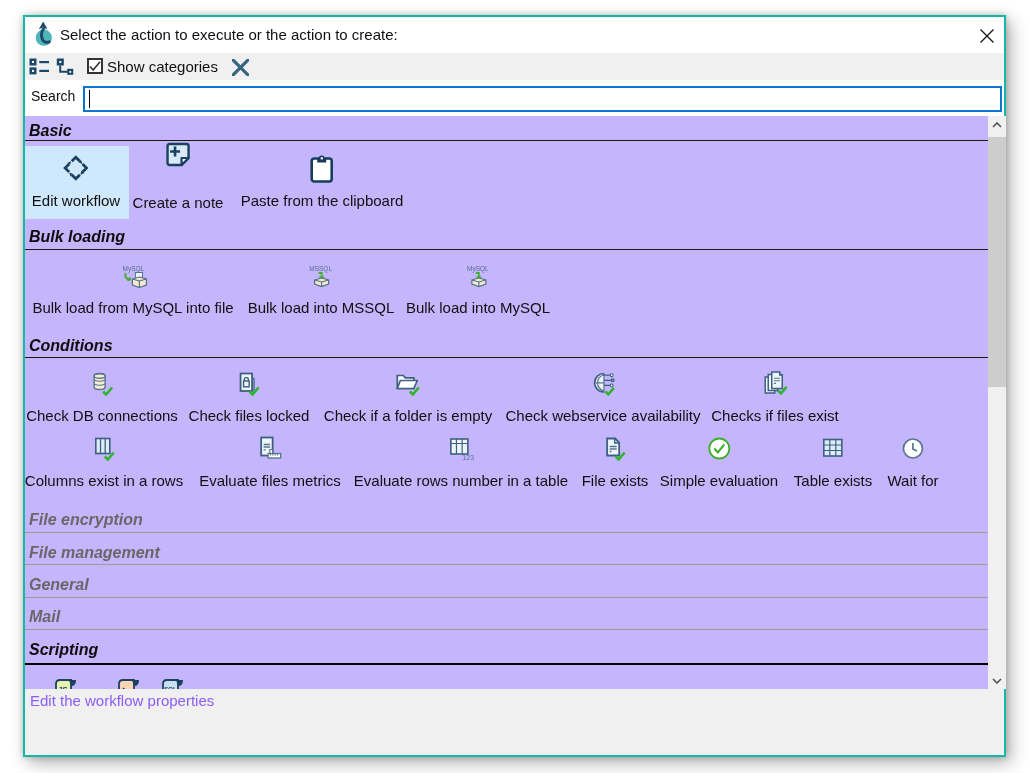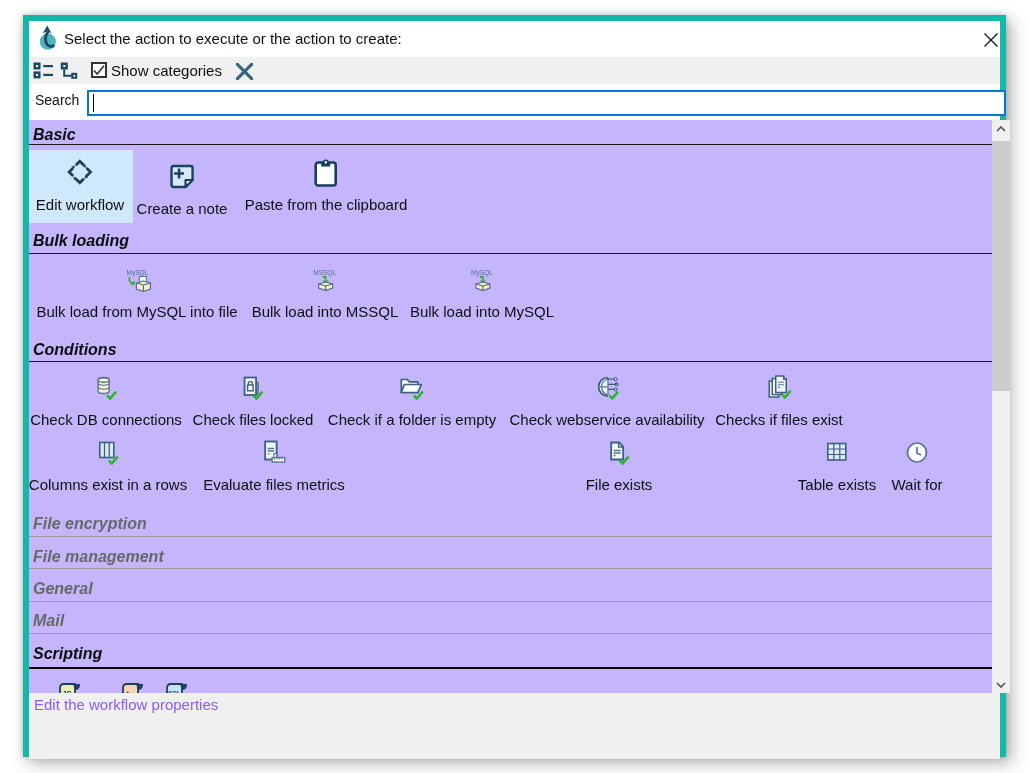--- a/index.html
+++ b/index.html
@@ -1,18 +1,18 @@
 <!DOCTYPE html>
 <html><head>
 <meta charset="utf-8">
 <style>
   * { margin:0; padding:0; box-sizing:border-box; }
   html,body { width:1030px; height:773px; background:#ffffff; font-family:"Liberation Sans", sans-serif; }
   #dlg { position:absolute; left:23px; top:15px; width:983px; height:742px;
-         background:#fff; border:6px solid #14b8a6; box-shadow:0 0 6px rgba(0,0,0,.22), 5px 6px 16px rgba(0,0,0,.30); }
+         background:#fff; border:2px solid #14b8a6; box-shadow:0 0 6px rgba(0,0,0,.22), 5px 6px 16px rgba(0,0,0,.30); }
   #titlebar { position:absolute; left:0; top:0; width:100%; height:36px; background:#fff; }
   #hopicon { position:absolute; left:5px; top:3px; }
   #title { position:absolute; left:35px; top:9px; font-size:15px; line-height:18px; color:#101010; }
   #closex { position:absolute; left:954px; top:11px; width:16px; height:16px; }
   #toolbar { position:absolute; left:0; top:36px; width:100%; height:27px; background:#f0f0f0; }
   #tbi1 { position:absolute; left:4px; top:5px; }
   #tbi2 { position:absolute; left:31px; top:5px; }
   #tbcheck { position:absolute; left:62px; top:5px; width:16px; height:16px; background:#fff; border:2px solid #333; }
   #tbcheck svg { position:absolute; left:0px; top:1px; }
   #tblabel { position:absolute; left:82px; top:5px; font-size:15px; line-height:18px; color:#101010; }
@@ -100,21 +100,21 @@
             <path d="M18.9 9.4 L15.5 8.2 L17.7 6.0 Z"></path>
             <path d="M17.1 18.9 L17.8 15.5 L20.5 17.7 Z"></path>
             <path d="M7.1 17.1 L10.2 17.8 L8.3 20.5 Z"></path>
             <path d="M8.9 7.1 L7.9 10.2 L5.5 8.3 Z"></path>
           </g>
           </g>
         </svg>
       </div>
       <div class="lbl">Edit workflow</div>
     </div>
-    <div class="cell" style="left:153px; top:34px; padding-top:2px;">
+    <div class="cell" style="left:153px; top:16px; padding-top:2px;gap:16px;">
       <div class="icobox">
         <svg width="27" height="27" viewBox="0 0 27 27">
           <path d="M3 5 Q3 3 5 3 L22 3 Q24 3 24 5 L24 17 L17 24 L5 24 Q3 24 3 22 Z" fill="#d9e9f7" stroke="#1b4060" stroke-width="2.4"></path>
           <path d="M24 17 L17 17 L17 24 Z" fill="#ffffff" stroke="#1b4060" stroke-width="2.2" stroke-linejoin="round"></path>
           <path d="M10.5 5.5 L10.5 15.5 M5.5 10.5 L15.5 10.5" stroke="#1b4060" stroke-width="2.6"></path>
         </svg>
       </div>
       <div class="lbl">Create a note</div>
     </div>
     <div class="cell" style="left:297px; top:30px; padding-top:2px;">
@@ -248,30 +248,49 @@
         <svg width="25" height="26" viewBox="0 0 25 26">
           <rect x="4" y="2.5" width="11.5" height="18" fill="#eef4fa" stroke="#3d607f" stroke-width="1.8"></rect>
           <path d="M6.5 9.5 L13 9.5 M6.5 12 L13 12 M6.5 14.8 L8.5 14.8" stroke="#56758f" stroke-width="1.3"></path>
           <path d="M12.7 14.5 L15.5 14.5 L15.5 23 L12.7 23 Z" fill="#fff" stroke="#56758f" stroke-width="1.2"></path>
           <rect x="11" y="18.5" width="12.5" height="4.5" fill="#fff" stroke="#56758f" stroke-width="1.3"></rect>
           <path d="M13.3 18.5 L13.3 20.5 M15.7 18.5 L15.7 20.5 M18.1 18.5 L18.1 20.5 M20.5 18.5 L20.5 20.5" stroke="#56758f" stroke-width="1.1"></path>
         </svg>
       </div>
       <div class="lbl">Evaluate files metrics</div>
     </div>
+    <div class="cell" style="left:436px; top:312px;">
+      <div class="icobox">
+        <svg width="26" height="25" viewBox="0 0 26 25">
+          <rect x="3" y="3" width="17" height="15" fill="#eef4fa" stroke="#3d607f" stroke-width="1.6"></rect>
+          <path d="M3 7.5 L20 7.5 M8.6 3 L8.6 18 M14.3 3 L14.3 18" stroke="#3d607f" stroke-width="1.2"></path>
+          <text x="14.5" y="23.5" font-size="7" fill="#56758f" font-family="Liberation Sans">123</text>
+        </svg>
+      </div>
+      <div class="lbl">Evaluate rows number in a table</div>
+    </div>
     <div class="cell" style="left:590px; top:312px;align-items:center;">
       <div class="icobox">
         <svg width="24" height="25" viewBox="0 0 24 25">
           <path d="M4.5 2.5 L12.5 2.5 L16.5 6.5 L16.5 19.5 L4.5 19.5 Z" fill="#eef4fa" stroke="#3d607f" stroke-width="1.8"></path>
           <path d="M12 2.8 L12 7 L16.3 7" fill="none" stroke="#3d607f" stroke-width="1.4"></path>
           <path d="M7 10.5 L14 10.5 M7 13 L14 13 M7 15.5 L8.8 15.5" stroke="#56758f" stroke-width="1.3"></path>
           <path d="M13 20.5 L16 23.5 L22 16.5" fill="none" stroke="#2eb52c" stroke-width="2.6"></path>
         </svg>
       </div>
       <div class="lbl">File exists</div>
+    </div>
+    <div class="cell" style="left:694px; top:312px;">
+      <div class="icobox">
+        <svg width="25" height="25" viewBox="0 0 25 25">
+          <circle cx="12.5" cy="12.5" r="10" fill="#fff" stroke="#3fae2a" stroke-width="1.8"></circle>
+          <path d="M7.5 12.5 L11 16.5 L17.5 8.5" fill="none" stroke="#3fae2a" stroke-width="2"></path>
+        </svg>
+      </div>
+      <div class="lbl">Simple evaluation</div>
     </div>
     <div class="cell" style="left:808px; top:312px;">
       <div class="icobox">
         <svg width="22" height="22" viewBox="0 0 22 22">
           <rect x="2" y="2.5" width="18" height="16.5" fill="#dcebf8" stroke="#3d607f" stroke-width="1.6"></rect>
           <path d="M2 8 L20 8 M2 13.5 L20 13.5 M8 2.5 L8 19 M14 2.5 L14 19" stroke="#3d607f" stroke-width="1.2"></path>
         </svg>
       </div>
       <div class="lbl">Table exists</div>
     </div>

